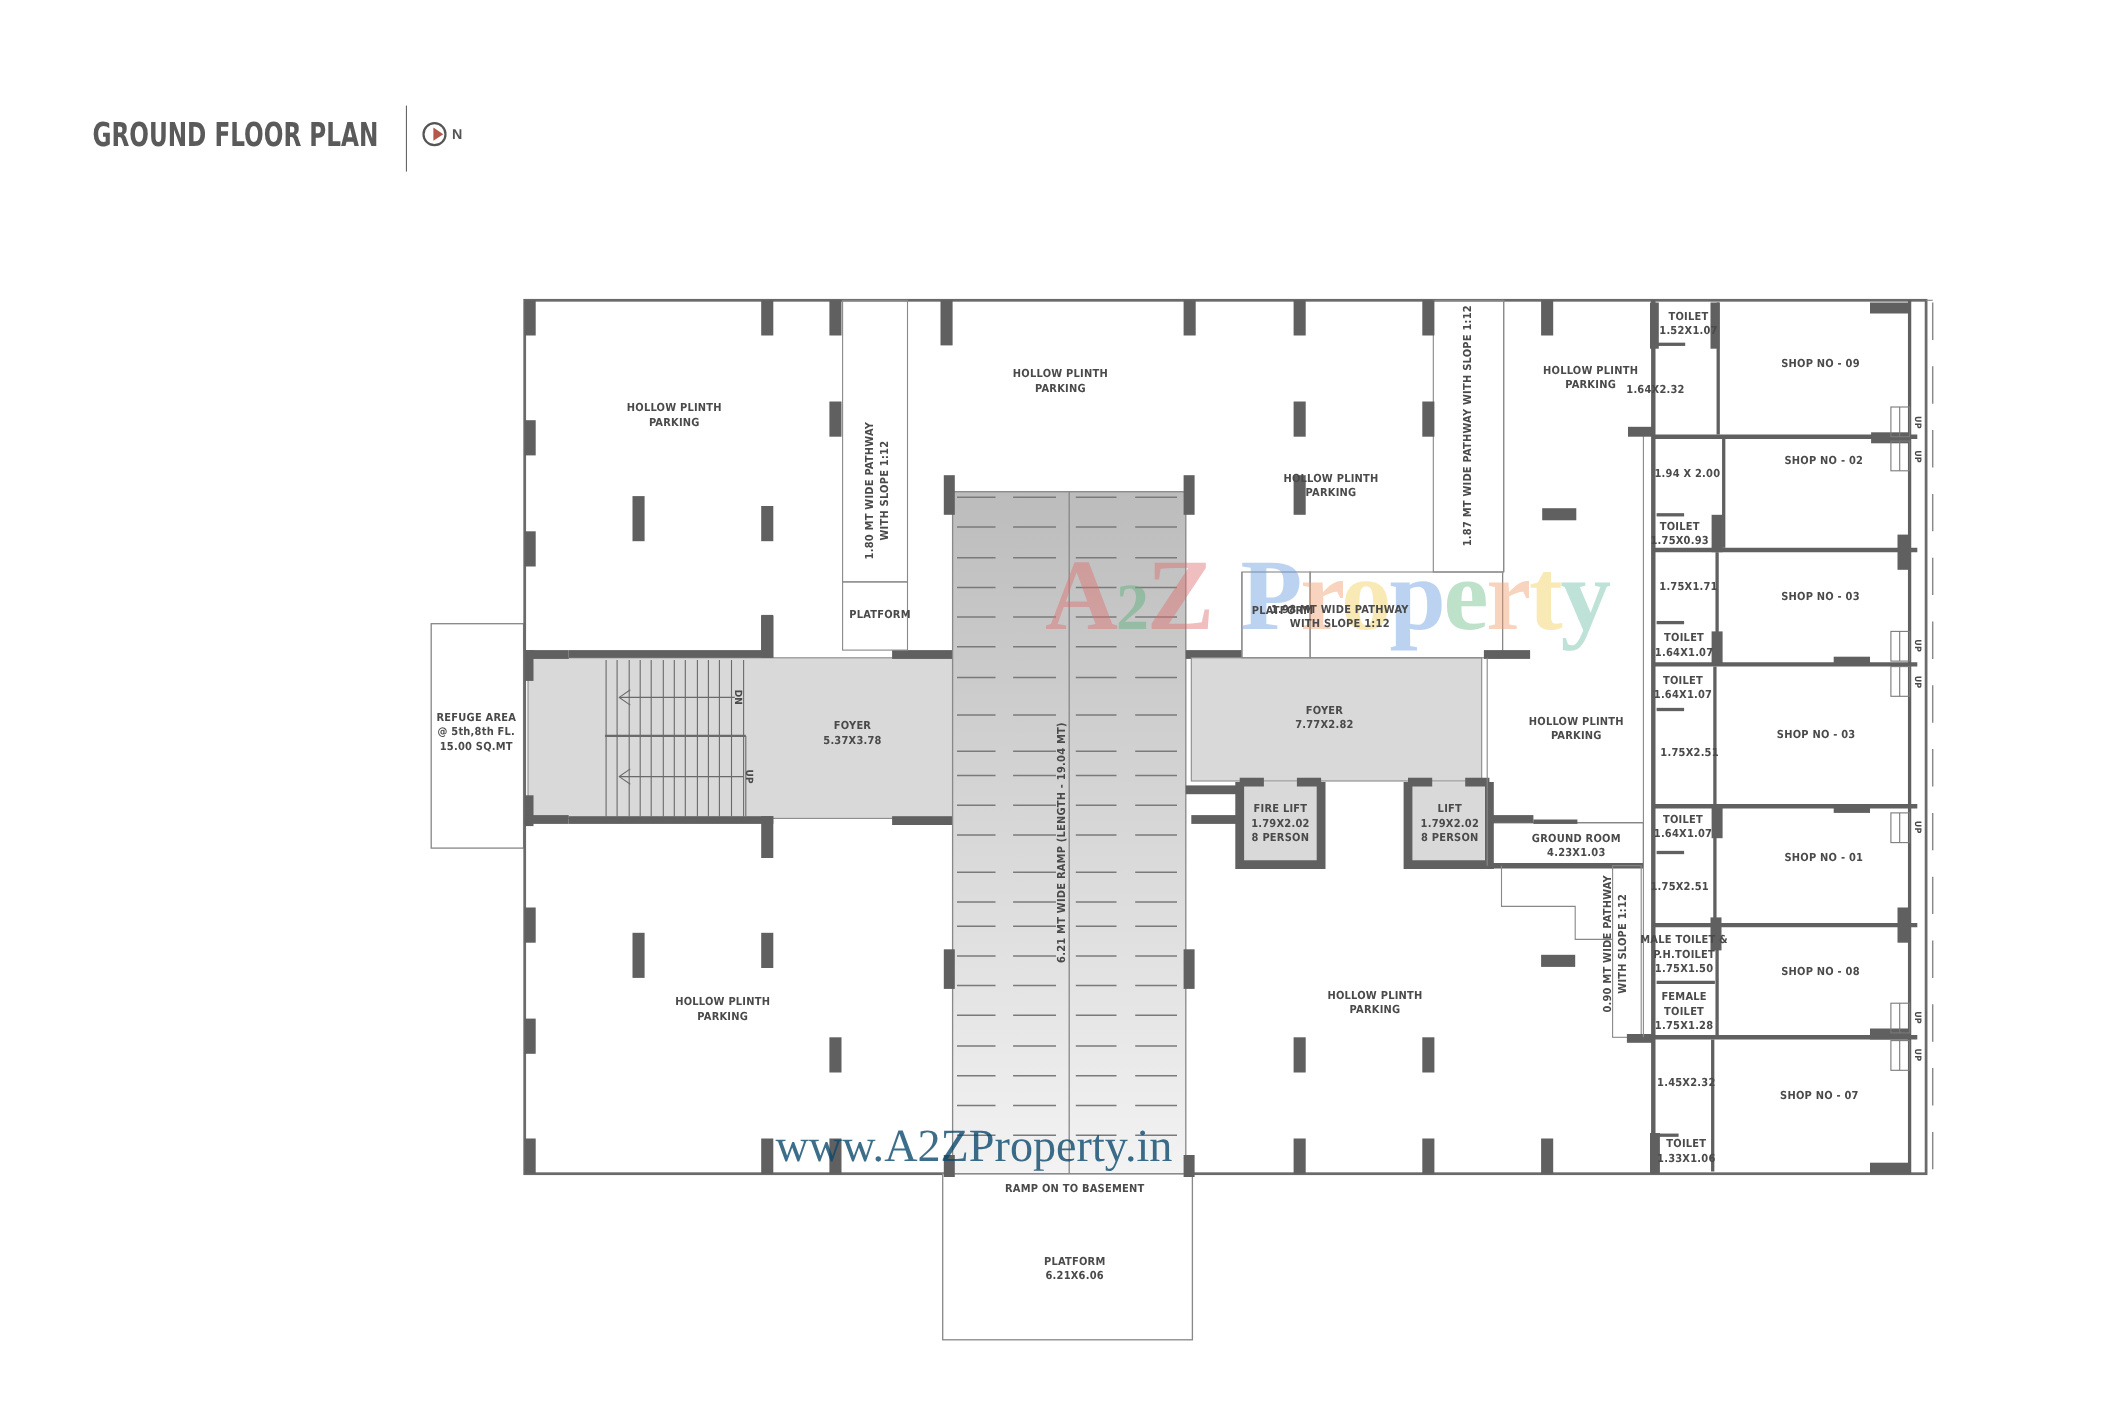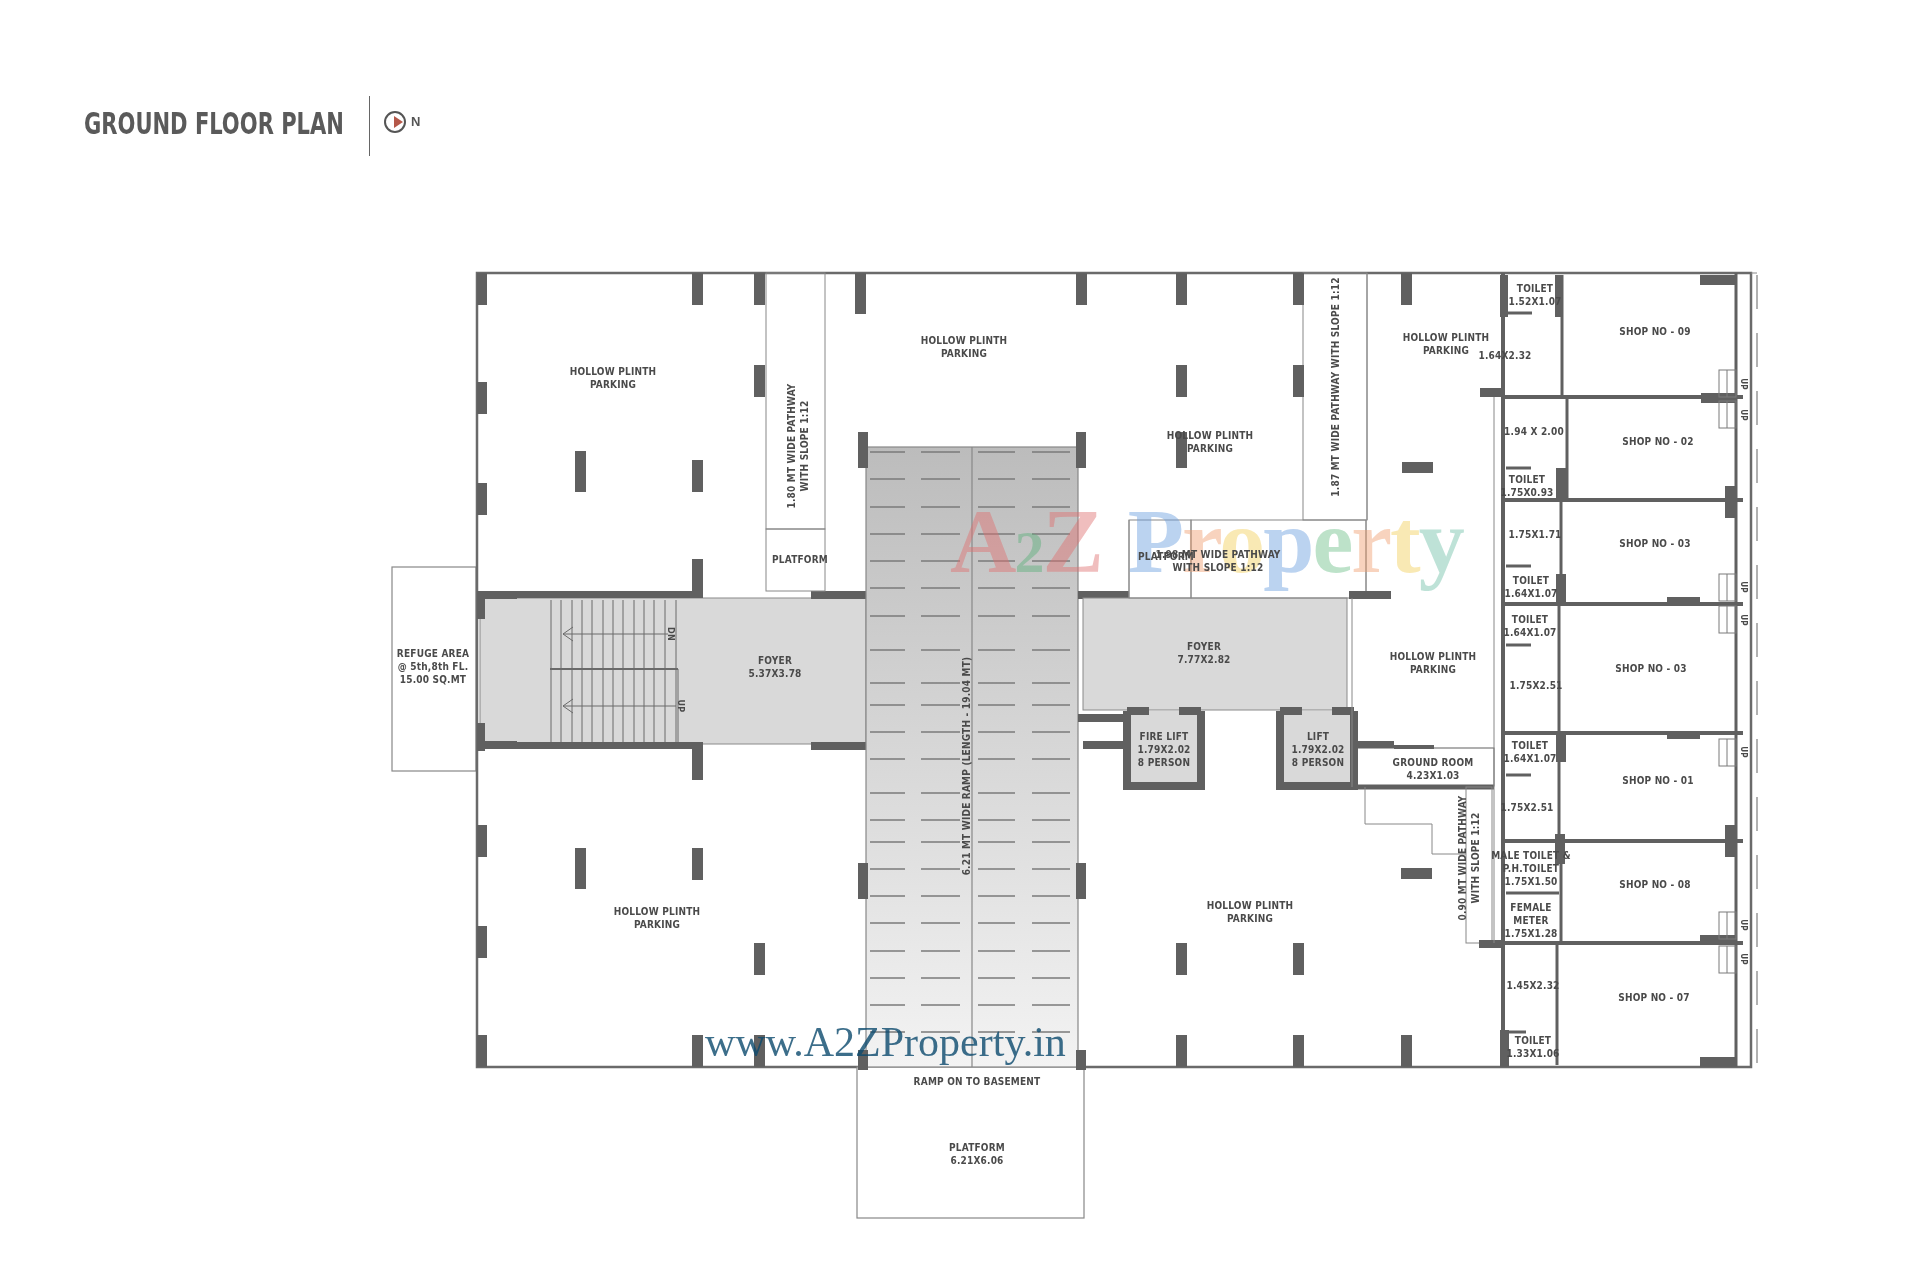--- a/index.html
+++ b/index.html
@@ -376,21 +376,21 @@
 6.21X6.06</div>
 
 <div class="lbl v" style="left:670px;top:634px;font-size:9px">DN</div>
 <div class="lbl v" style="left:680px;top:706px;font-size:9px">UP</div>
 
 <div class="lbl" style="left:1655px;top:331px">SHOP NO - 09</div>
 <div class="lbl" style="left:1535px;top:295px">TOILET
 1.52X1.07</div>
 <div class="lbl" style="left:1505px;top:355px">1.64X2.32</div>
 
-<div class="lbl" style="left:1658px;top:441px">SHOP NO - 02</div>
+<div class="lbl" style="left:1658px;top:419px">SHOP NO - 02</div>
 <div class="lbl" style="left:1527px;top:486px">TOILET
 1.75X0.93</div>
 <div class="lbl" style="left:1534px;top:431px">1.94 X 2.00</div>
 
 <div class="lbl" style="left:1655px;top:543px">SHOP NO - 03</div>
 <div class="lbl" style="left:1531px;top:587px">TOILET
 1.64X1.07</div>
 <div class="lbl" style="left:1535px;top:534px">1.75X1.71</div>
 
 <div class="lbl" style="left:1651px;top:668px">SHOP NO - 03</div>
@@ -401,21 +401,21 @@
 <div class="lbl" style="left:1658px;top:780px">SHOP NO - 01</div>
 <div class="lbl" style="left:1530px;top:752px">TOILET
 1.64X1.07</div>
 <div class="lbl" style="left:1527px;top:807px">1.75X2.51</div>
 
 <div class="lbl" style="left:1655px;top:884px">SHOP NO - 08</div>
 <div class="lbl" style="left:1531px;top:868px">MALE TOILET &amp;
 P.H.TOILET
 1.75X1.50</div>
 <div class="lbl" style="left:1531px;top:920px">FEMALE
-METER
+TOILET
 1.75X1.28</div>
 
 <div class="lbl" style="left:1654px;top:997px">SHOP NO - 07</div>
 <div class="lbl" style="left:1533px;top:1047px">TOILET
 1.33X1.06</div>
 <div class="lbl" style="left:1533px;top:985px">1.45X2.32</div>
 
 <div class="lbl v" style="left:1743px;top:384px;font-size:8px">UP</div>
 <div class="lbl v" style="left:1743px;top:415px;font-size:8px">UP</div>
 <div class="lbl v" style="left:1743px;top:587px;font-size:8px">UP</div>

